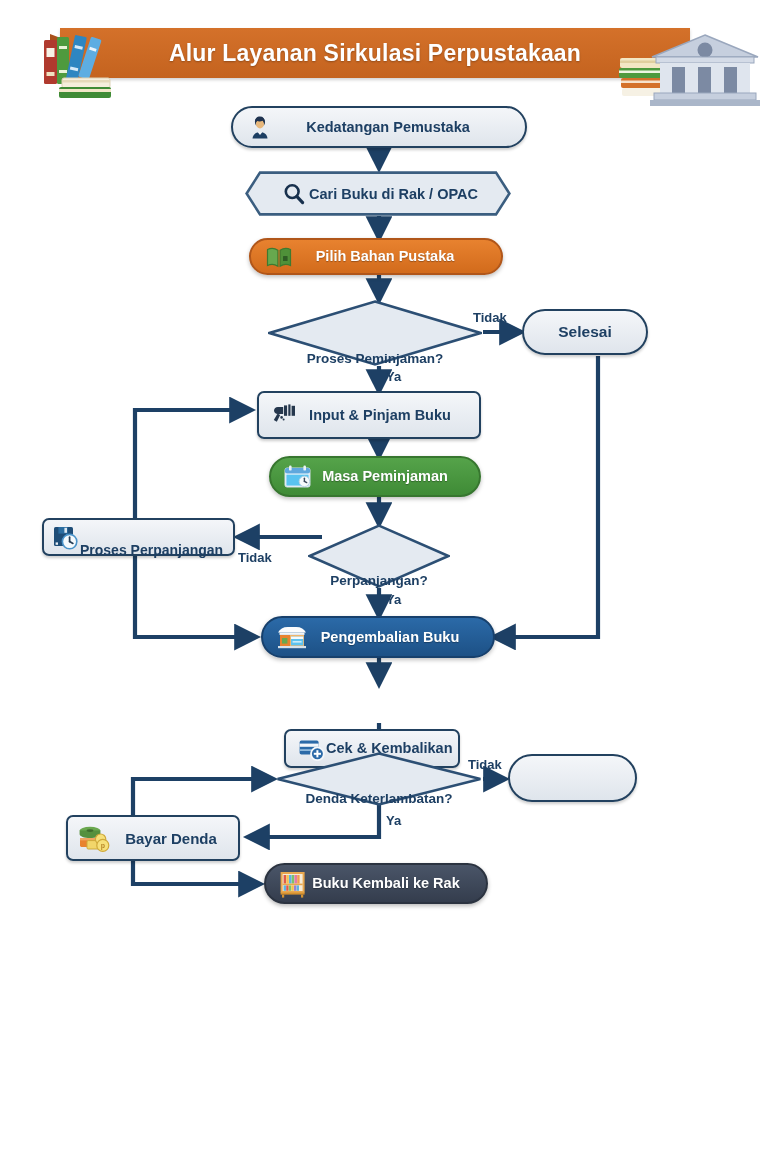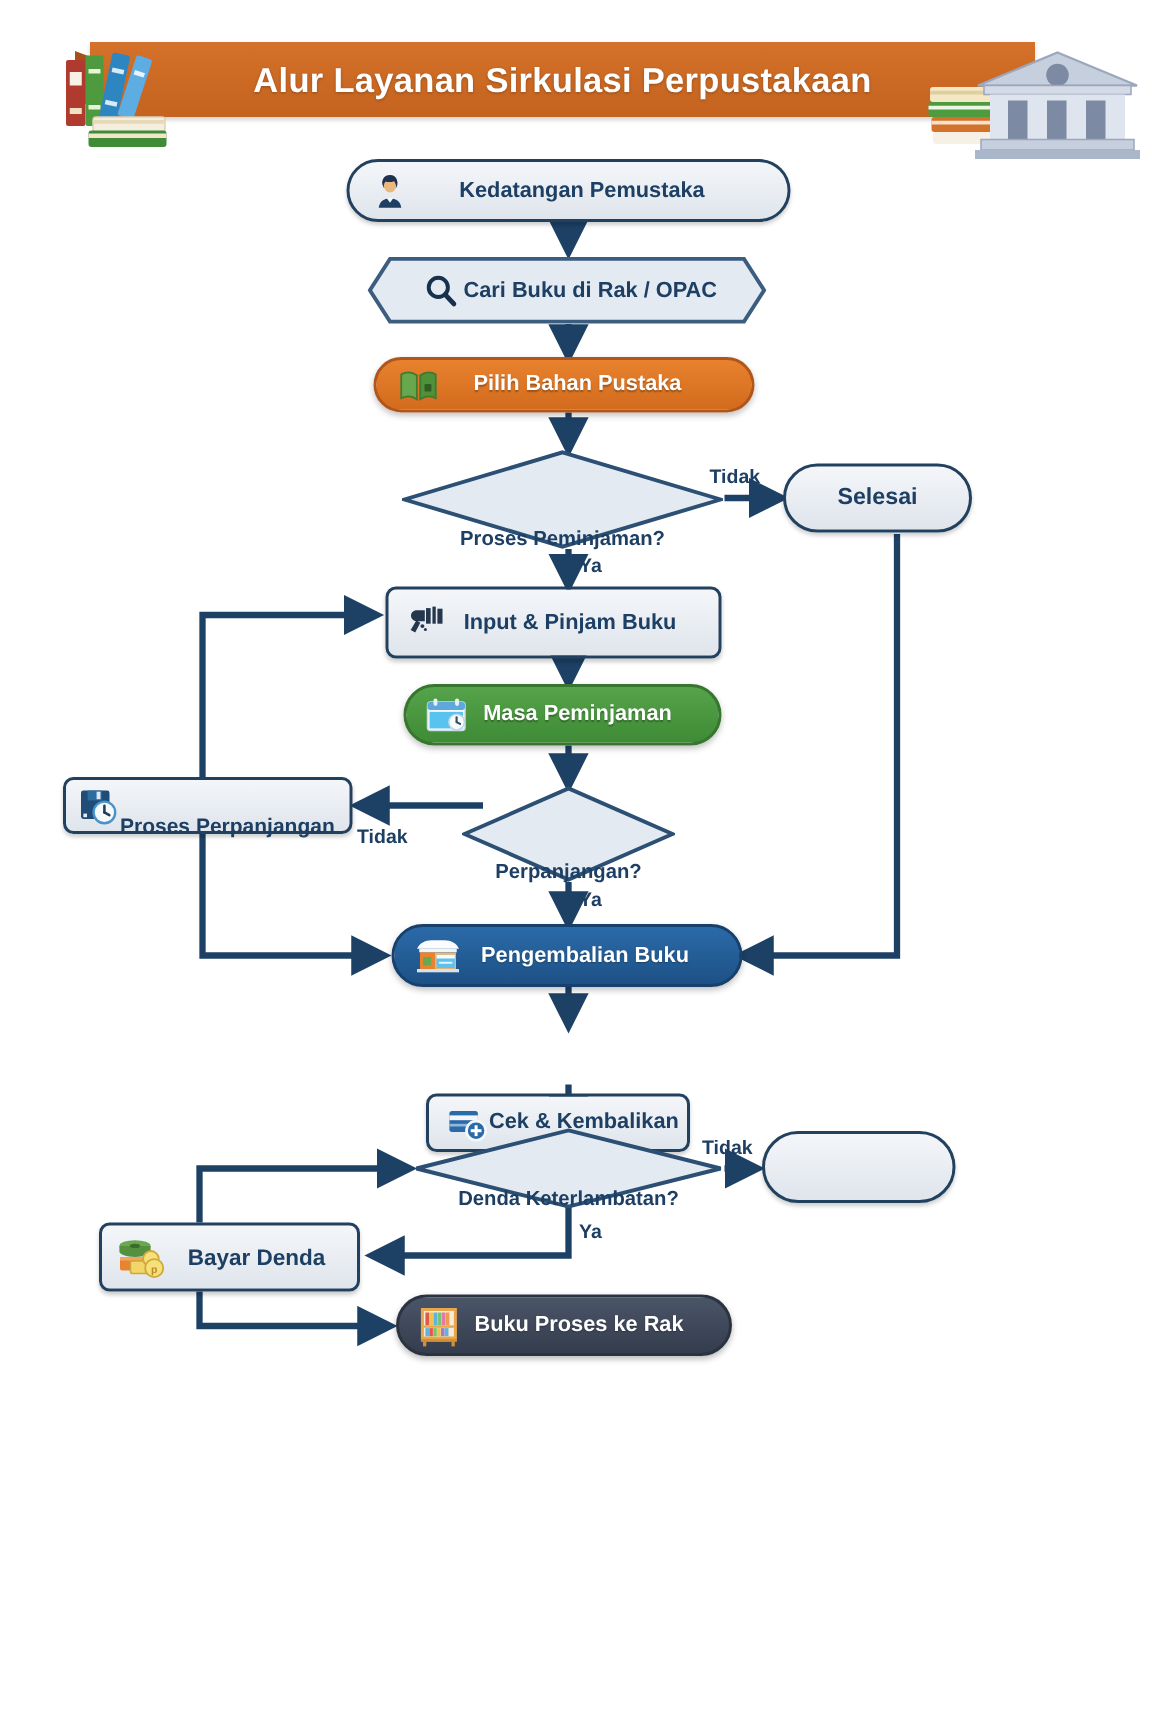--- a/index.html
+++ b/index.html
@@ -383,16 +383,16 @@
       <rect x="5.6" y="15.4" width="2.4" height="5.4" fill="#5fb3e0"></rect>
       <rect x="8.2" y="15.4" width="2.4" height="5.4" fill="#e05a4a"></rect>
       <rect x="10.8" y="15.4" width="2.4" height="5.4" fill="#7bc46b"></rect>
       <rect x="13.4" y="15.4" width="2.4" height="5.4" fill="#f2c14e"></rect>
       <rect x="16" y="15.4" width="2.4" height="5.4" fill="#9a7fd0"></rect>
       <rect x="18.6" y="15.4" width="2.4" height="5.4" fill="#5fb3e0"></rect>
       <rect x="2.6" y="22.6" width="24" height="2" fill="#d4912f"></rect>
       <rect x="4" y="24.6" width="2.2" height="3" fill="#d4912f"></rect>
       <rect x="23" y="24.6" width="2.2" height="3" fill="#d4912f"></rect>
     </svg>
-    <span class="lbl" style="flex:1;text-align:center;padding-right:22px;">Buku Proses ke Rak</span>
+    <span class="lbl" style="flex:1;text-align:center;padding-right:22px;">Buku Kembali ke Rak</span>
   </div>
 
 </div>
 
 </body></html>

